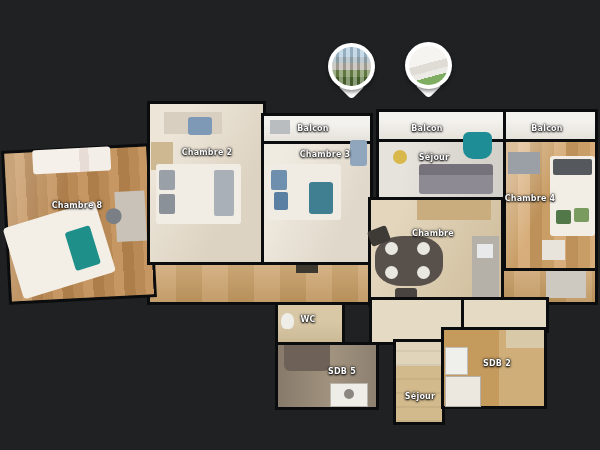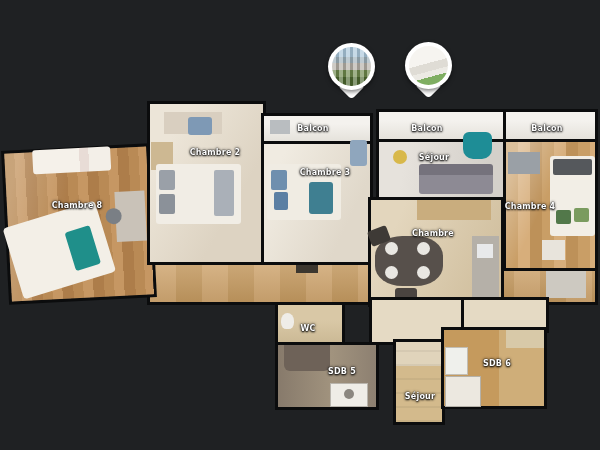--- a/index.html
+++ b/index.html
@@ -160,26 +160,26 @@
 
   <div class="room tile-hall" style="left:464px;top:300px;width:82px;height:30px;"></div>
 
   <div class="room tile-sdb2" style="left:444px;top:330px;width:100px;height:76px;">
     <div class="f" style="left:1px;top:17px;width:21px;height:26px;background:#eff0ec;border:1px solid #c2beb5;"></div>
     <div class="f" style="left:1px;top:46px;width:34px;height:29px;background:#ece8e0;border:1px solid #b5b1a8;"></div>
     <div class="f" style="left:62px;top:0;width:38px;height:18px;background:#d8c9a8;"></div>
   </div>
 
   <div class="rlabel" style="left:77px;top:205px;">Chambre 8</div>
-  <div class="rlabel" style="left:207px;top:152px;margin-left:8px;">Chambre 2</div>
+  <div class="rlabel" style="left:207px;top:152px;">Chambre 2</div>
   <div class="rlabel" style="left:313px;top:128px;">Balcon</div>
-  <div class="rlabel" style="left:311px;top:172px;padding-left:28px;">Chambre 3</div>
+  <div class="rlabel" style="left:311px;top:154px;padding-left:28px;">Chambre 3</div>
   <div class="rlabel" style="left:427px;top:128px;">Balcon</div>
   <div class="rlabel" style="left:434px;top:157px;">Séjour</div>
   <div class="rlabel" style="left:433px;top:233px;">Chambre</div>
   <div class="rlabel" style="left:547px;top:128px;">Balcon</div>
-  <div class="rlabel" style="left:530px;top:206px;">Chambre 4</div>
-  <div class="rlabel" style="left:308px;top:328px;">WC</div>
+  <div class="rlabel" style="left:530px;top:198px;">Chambre 4</div>
+  <div class="rlabel" style="left:308px;top:319px;">WC</div>
   <div class="rlabel" style="left:342px;top:371px;">SDB 5</div>
   <div class="rlabel" style="left:420px;top:396px;">Séjour</div>
-  <div class="rlabel" style="left:497px;top:363px;">SDB 6</div>
+  <div class="rlabel" style="left:497px;top:363px;">SDB 2</div>
 
 </div>
 
 </body></html>

